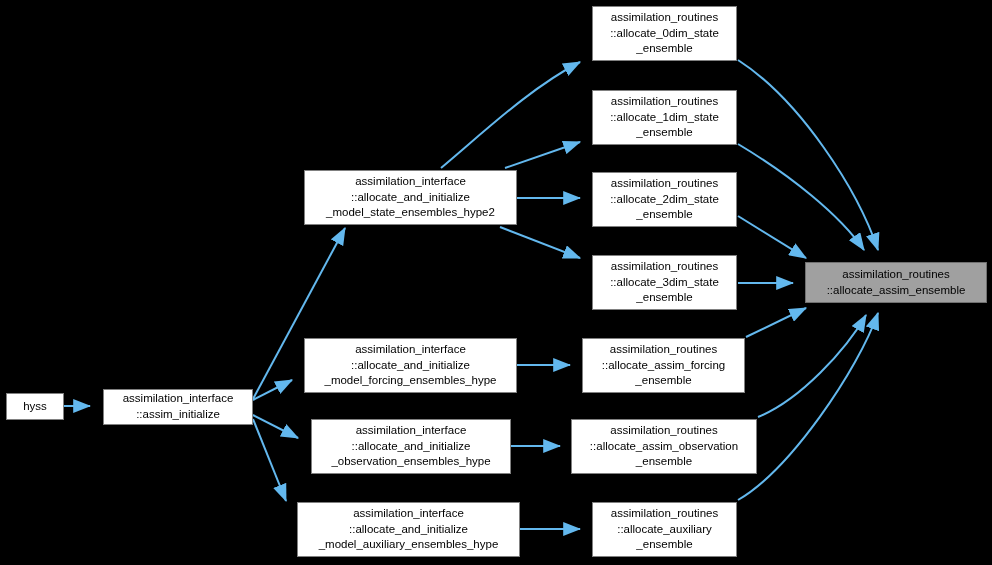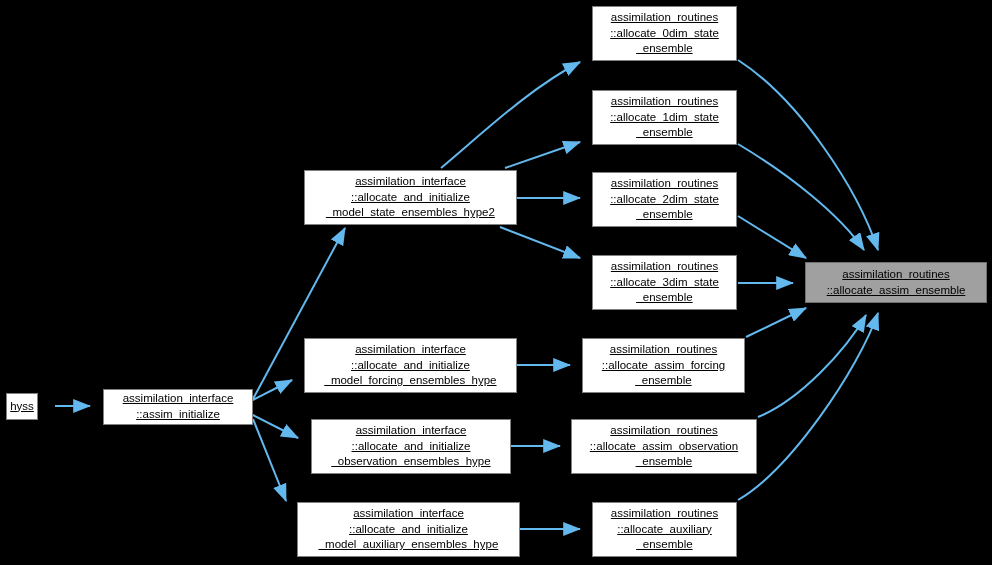--- a/index.html
+++ b/index.html
@@ -42,21 +42,20 @@
   }
   .node.current {
     background: #a0a0a0;
     border: 1px solid #707070;
   }
   .node .label {
     display: block;
     width: 100%;
     padding: 0 2px;
     box-sizing: border-box;
-    text-decoration: underline;
   }
 </style>
 </head>
 <body>
 
 <div id="canvas">
 
   <svg class="edges" viewBox="0 0 992 565" xmlns="http://www.w3.org/2000/svg">
     <defs>
       <marker id="arrowhead" markerWidth="9" markerHeight="7" refX="8.4" refY="3.5" orient="auto" markerUnits="strokeWidth">
@@ -80,21 +79,21 @@
         <path d="M 738,144 C 790,175 840,215 864,250" fill="none" stroke="#63b8ee" stroke-width="2" marker-end="url(#arrowhead)"></path>
         <path d="M 738,216 L 806,258" fill="none" stroke="#63b8ee" stroke-width="2" marker-end="url(#arrowhead)"></path>
         <path d="M 738,283 L 793,283" fill="none" stroke="#63b8ee" stroke-width="2" marker-end="url(#arrowhead)"></path>
         <path d="M 746,337 L 806,308" fill="none" stroke="#63b8ee" stroke-width="2" marker-end="url(#arrowhead)"></path>
         <path d="M 758,417 C 800,400 846,350 866,315" fill="none" stroke="#63b8ee" stroke-width="2" marker-end="url(#arrowhead)"></path>
         <path d="M 738,500 C 790,470 858,370 878,313" fill="none" stroke="#63b8ee" stroke-width="2" marker-end="url(#arrowhead)"></path>
       </g>
   </svg>
 
   <div id="node-layer">
-      <div class="node" title="hyss" style="left: 6px; top: 393px; width: 32px; height: 27px;"><span class="label">hyss</span></div>
+      <div class="node" title="hyss" style="left: 6px; top: 393px; width: 58px; height: 27px;"><span class="label">hyss</span></div>
       <div class="node" title="assimilation_interface::assim_initialize" style="left: 103px; top: 389px; width: 150px; height: 36px;"><span class="label">assimilation_interface
 ::assim_initialize</span></div>
       <div class="node" title="assimilation_interface::allocate_and_initialize_model_state_ensembles_hype2" style="left: 304px; top: 170px; width: 213px; height: 55px;"><span class="label">assimilation_interface
 ::allocate_and_initialize
 _model_state_ensembles_hype2</span></div>
       <div class="node" title="assimilation_interface::allocate_and_initialize_model_forcing_ensembles_hype" style="left: 304px; top: 338px; width: 213px; height: 55px;"><span class="label">assimilation_interface
 ::allocate_and_initialize
 _model_forcing_ensembles_hype</span></div>
       <div class="node" title="assimilation_interface::allocate_and_initialize_observation_ensembles_hype" style="left: 311px; top: 419px; width: 200px; height: 55px;"><span class="label">assimilation_interface
 ::allocate_and_initialize

